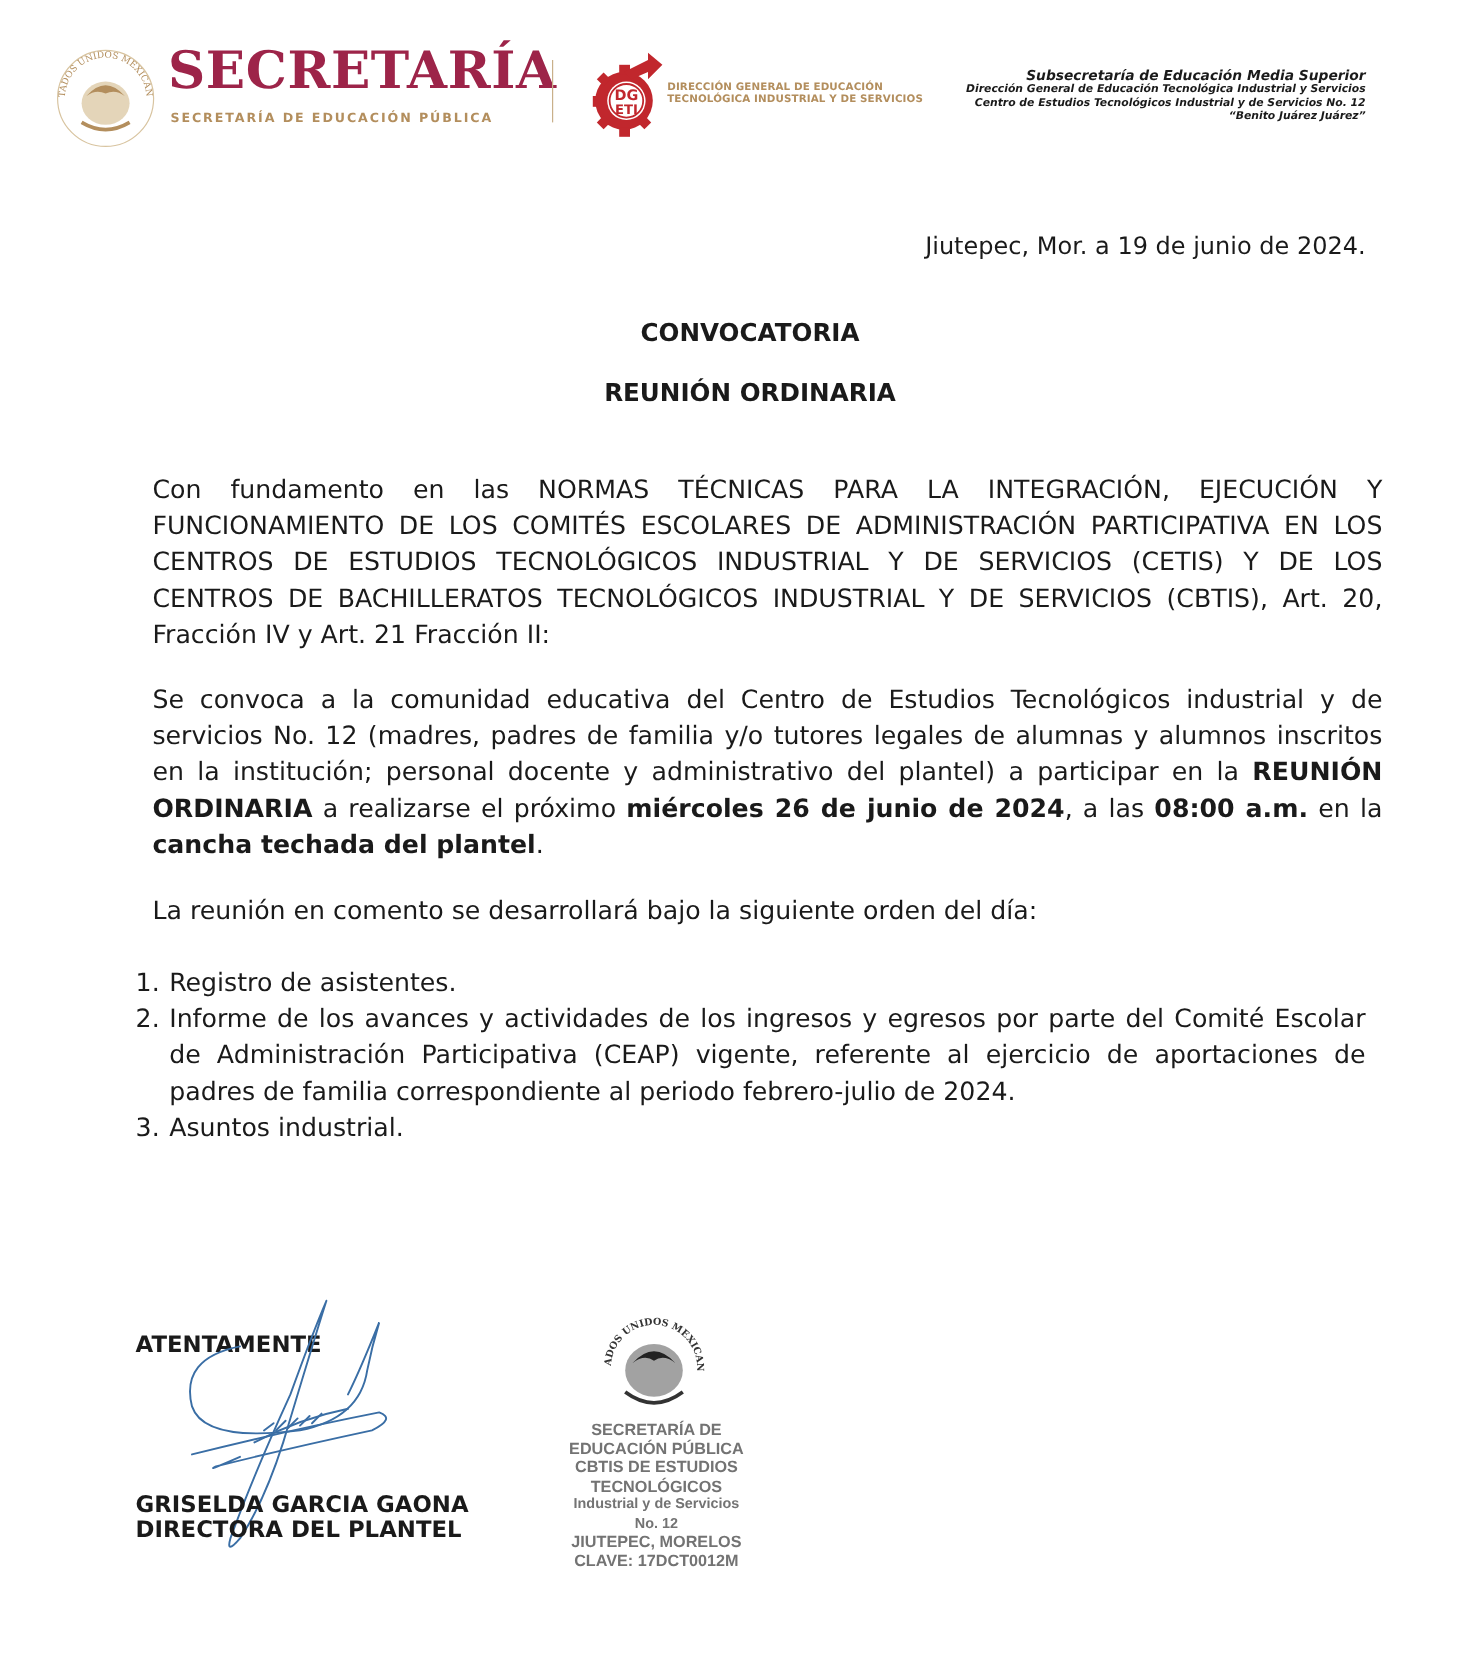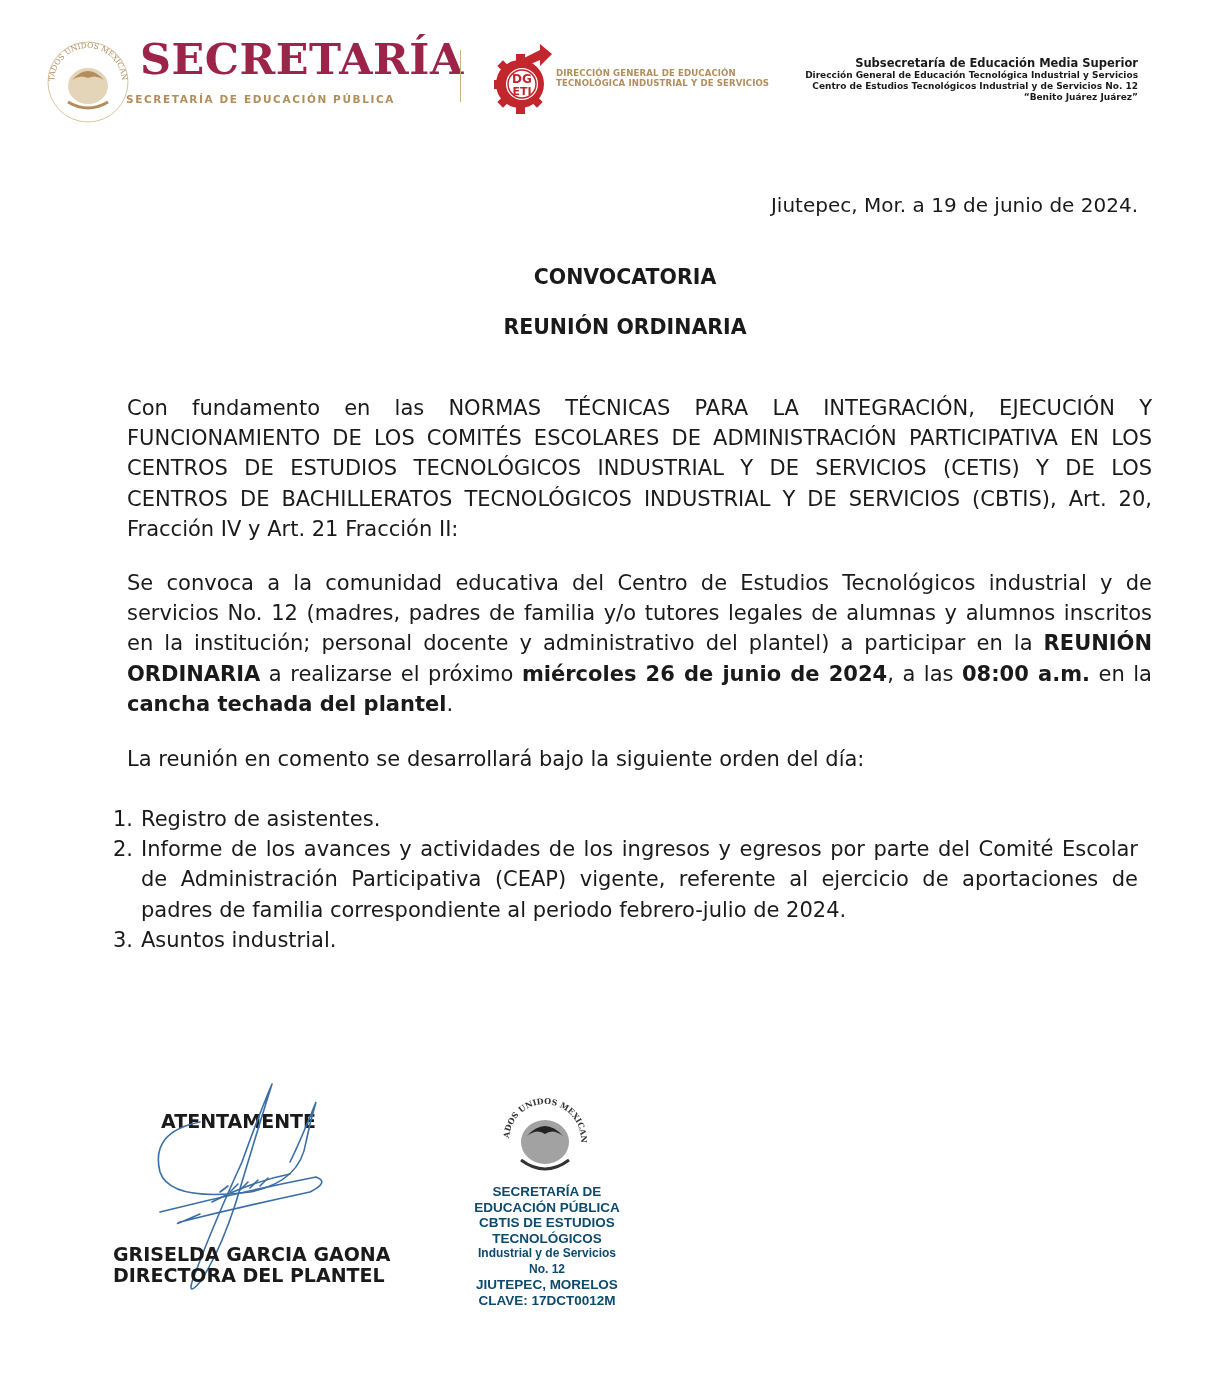--- a/index.html
+++ b/index.html
@@ -4,57 +4,57 @@
 <style>
   html, body { margin: 0; padding: 0; background: #ffffff; }
   body { width: 1221px; height: 1394px; position: relative; overflow: hidden;
          font-family: "DejaVu Sans", sans-serif; color: #1a1a1a; }
   .abs { position: absolute; }
 
   
   .seal { left: 44px; top: 38px; width: 88px; height: 88px; }
   .edu-title { left: 140px; top: 38px; font-family: "DejaVu Serif", serif; font-weight: bold;
                font-size: 43px; color: #9d2449; letter-spacing: 0.5px; line-height: 1; }
-  .edu-sub { left: 126px; top: 93px; font-family: "DejaVu Sans", sans-serif; font-weight: bold;
+  .edu-sub { left: 142px; top: 93px; font-family: "DejaVu Sans", sans-serif; font-weight: bold;
              font-size: 10.5px; color: #b38e5d; letter-spacing: 1.6px; }
   .vdivider { left: 460px; top: 50px; width: 1px; height: 52px; background: #c9b08a; }
   .dgeti-logo { left: 490px; top: 36px; width: 64px; height: 82px; }
   .dgeti-text { left: 556px; top: 68px; font-size: 8.6px; color: #b38e5d; font-weight: bold;
                 line-height: 10px; letter-spacing: 0.1px; }
-  .hdr-right { right: 83px; top: 56px; text-align: right; font-weight: bold; color: #1a1a1a; }
+  .hdr-right { right: 83px; top: 56px; text-align: right; font-weight: bold; color: #1a1a1a; font-style: italic; }
   .hdr-right .l1 { font-size: 11.5px; line-height: 14px; }
   .hdr-right .l2 { font-size: 9px; line-height: 11px; }
 
   
   .date { right: 83px; top: 193px; font-size: 20px; }
   .title { left: 0; width: 1250px; text-align: center; font-weight: bold; font-size: 20.5px; }
   .t1 { top: 265px; }
   .t2 { top: 315px; }
   .para { left: 127px; width: 1025px; font-size: 21px; line-height: 30.2px; text-align: justify; }
   .p1 { top: 393px; }
   .p2 { top: 568px; }
   .p3 { top: 744px; }
   .para b { font-weight: bold; }
   .agenda { left: 113px; top: 804px; width: 1025px; font-size: 21px; line-height: 30.2px; }
   .agenda .item { display: flex; text-align: justify; }
   .agenda .num { width: 28px; flex: none; }
   .agenda .txt { flex: 1; text-align: justify; }
 
   
   .sig-block { left: 113px; font-weight: bold; font-size: 19px; }
-  .s1 { top: 1110px; margin-left: 48px; }
+  .s1 { top: 1110px; }
   .s2 { top: 1215px; margin-top: 28px; }
   .s3 { top: 1264px; }
   .signature { left: 140px; top: 1082px; width: 200px; height: 210px; }
 
   .stamp { left: 447px; top: 1090px; width: 200px; }
   .stamp-seal { position: absolute; left: 50px; top: 0; width: 95px; height: 95px; }
   .stamp-text { position: absolute; left: 0; top: 94px; width: 200px; text-align: center;
                 font-family: "Liberation Sans", sans-serif; font-weight: bold; font-size: 13.5px;
-                line-height: 15.5px; color: #0c4a6e; }
+                line-height: 15.5px; color: #737373; }
   .stamp-text .small { font-size: 12px; font-weight: bold; }
 </style>
 </head>
 <body>
 
 <div class="abs seal">
   <svg width="88" height="88" viewBox="0 0 88 88">
     <defs>
         <path id="arc1" d="M 10 44 A 34 34 0 0 1 78 44"></path>
       </defs>

